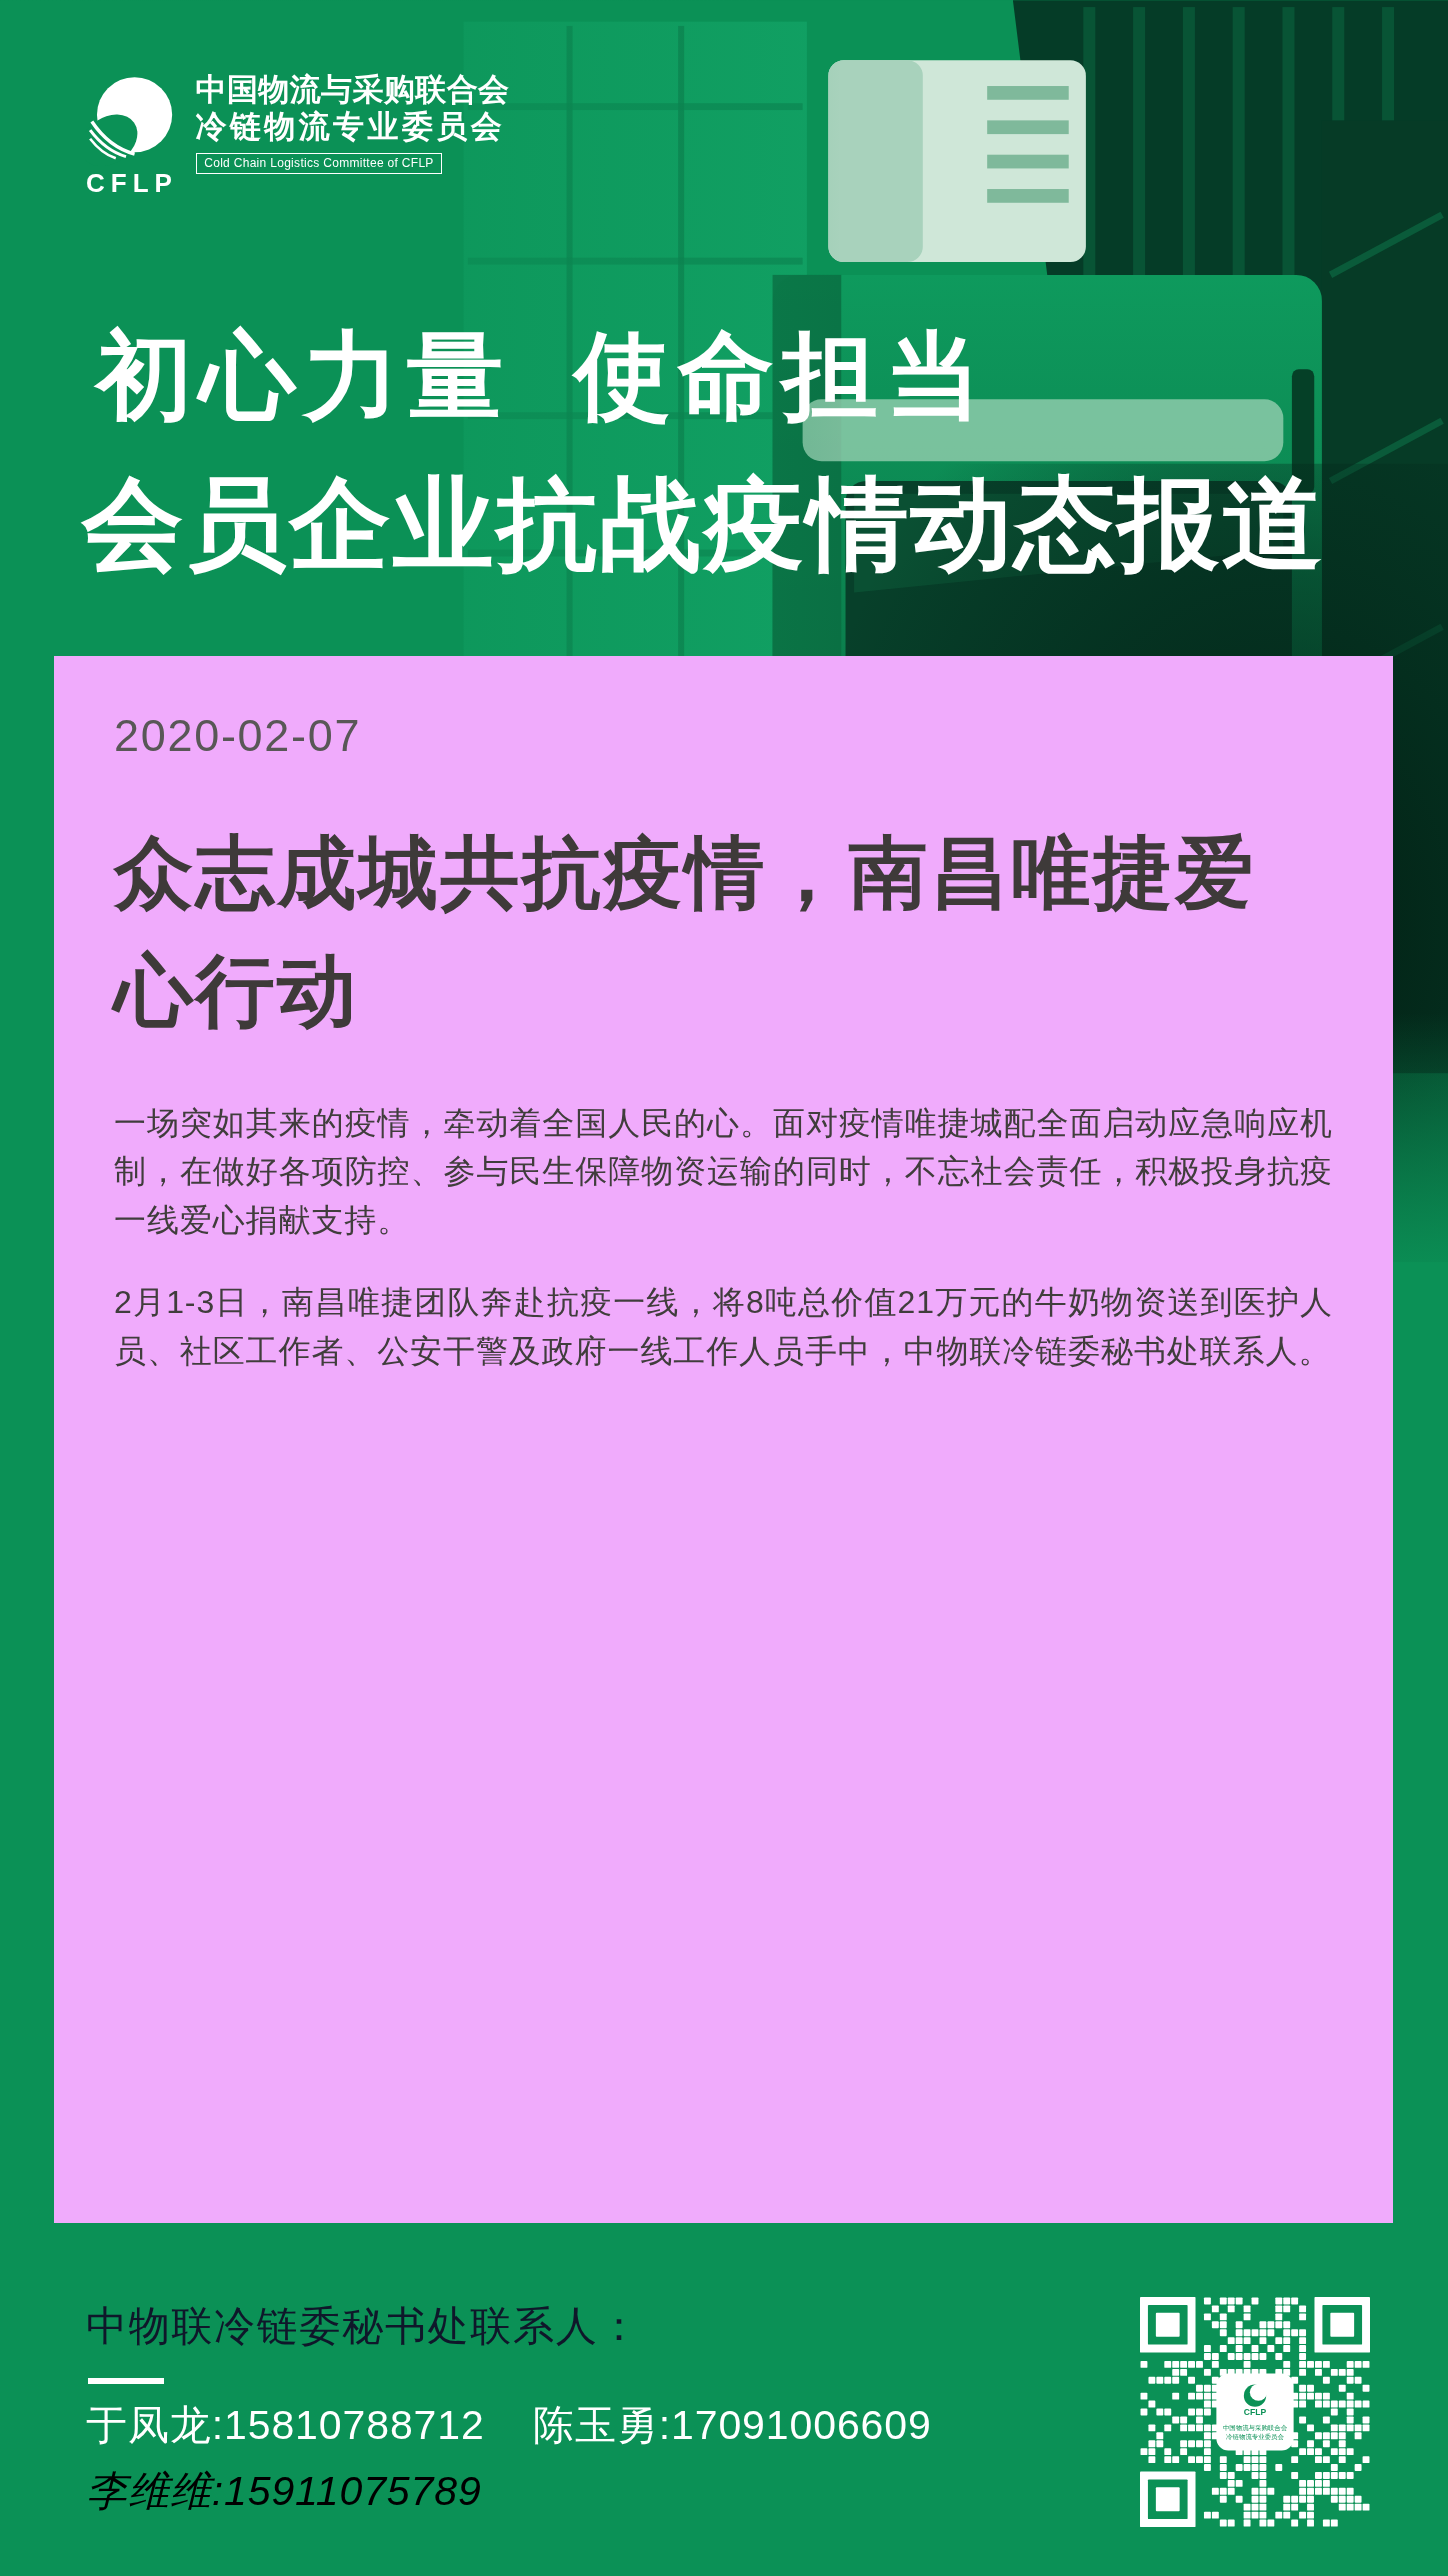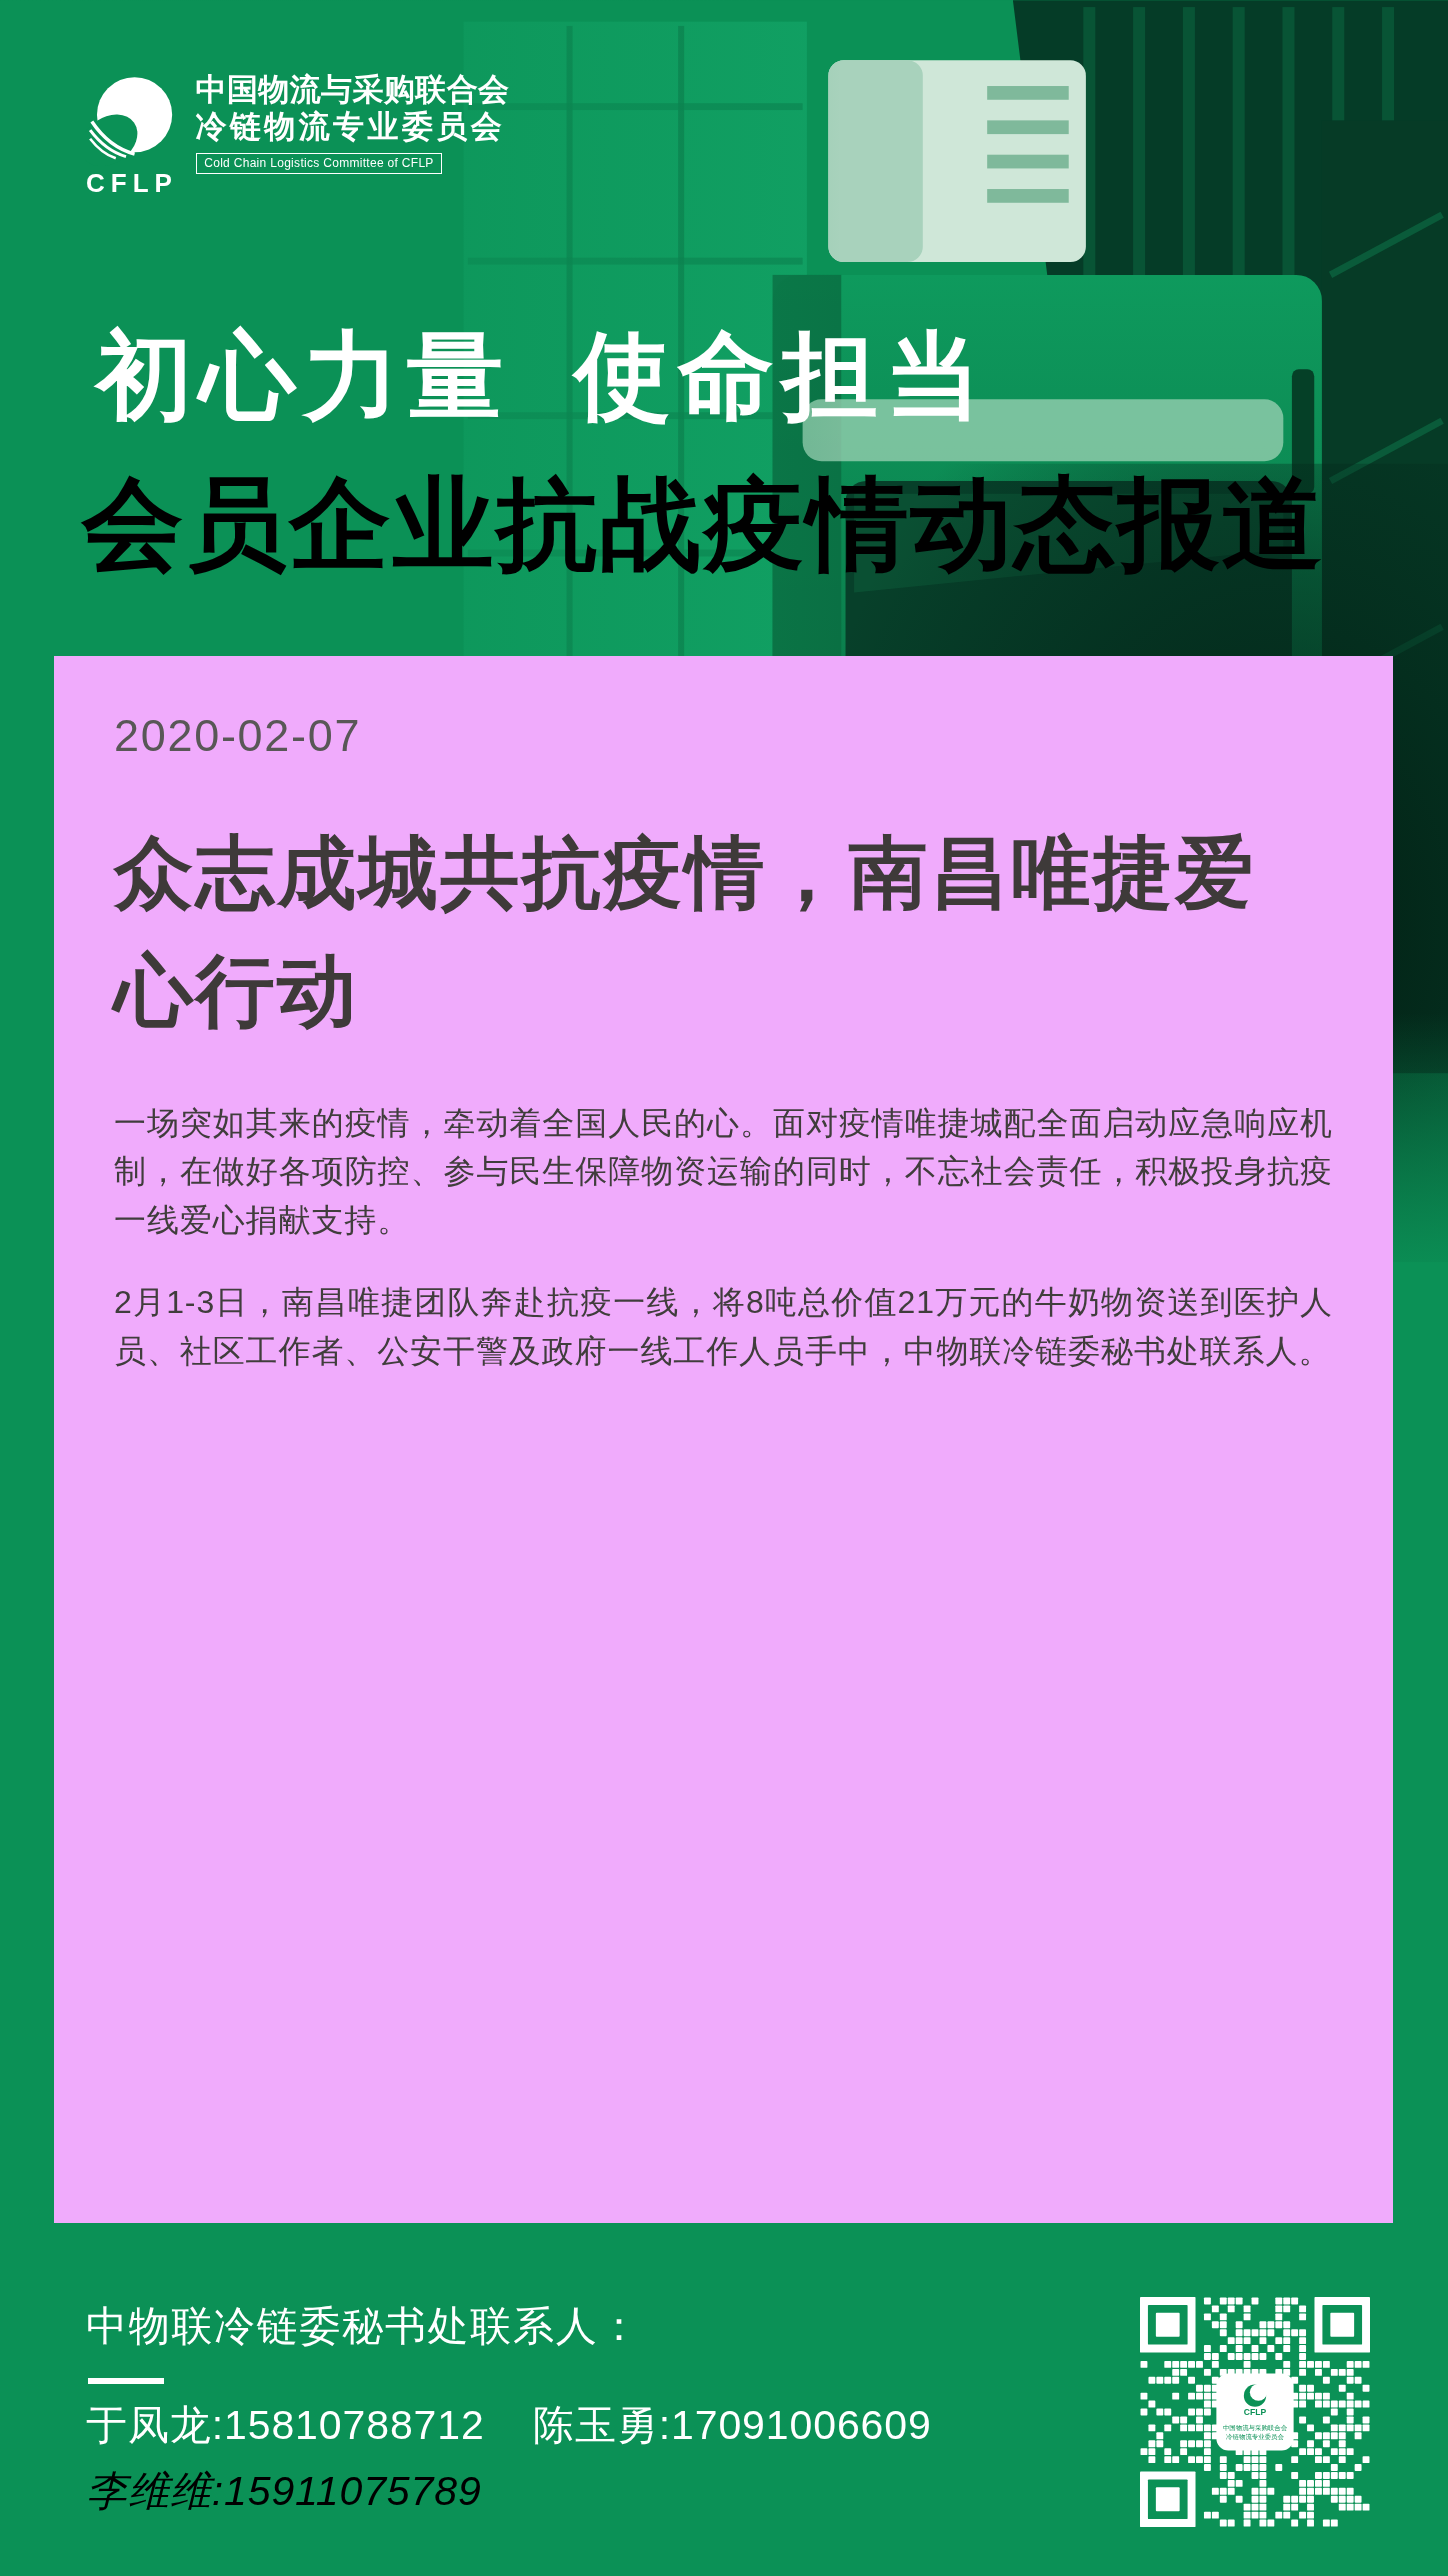--- a/index.html
+++ b/index.html
@@ -23,21 +23,21 @@
     padding:2.6px 7.7px;align-self:flex-start;letter-spacing:0.3px;white-space:nowrap;}
 
   
   .title1{
     position:absolute;left:92px;top:309px;z-index:2;margin:4px;
     color:#ffffff;font-size:96px;font-weight:900;letter-spacing:7.7px;word-spacing:29px;
     font-family:"Liberation Sans", sans-serif;white-space:nowrap;
   }
   .title2{
     position:absolute;left:82px;top:458px;z-index:2;margin:0;
-    color:#000000;font-size:101px;font-weight:900;letter-spacing:2.6px;
+    color:#ffffff;font-size:101px;font-weight:900;letter-spacing:2.6px;
     font-family:"Liberation Serif", serif;white-space:nowrap;
   }
 
   
   .card{
     position:absolute;left:54px;top:656px;z-index:3;
     width:1339px;height:1567px;box-sizing:border-box;
     background:#f0abfc;
     padding:55px 60px;
   }
@@ -47,21 +47,21 @@
     font-weight:800;letter-spacing:2.6px;
   }
   .body-text p{
     margin:0;color:#403D3C;font-size:32px;line-height:1.53;
     letter-spacing:0.9px;text-align:justify;
   }
   .body-text p.p1{margin-top:48px;}
   .body-text p.p2{margin-top:33px;}
 
   
-  .contact-label{position:absolute;left:86px;top:2299px;z-index:2;color:#ffffff;font-size:41px;font-weight:500;letter-spacing:1.7px;}
+  .contact-label{position:absolute;left:86px;top:2299px;z-index:2;color:#0f172a;font-size:41px;font-weight:500;letter-spacing:1.7px;}
   .dash{position:absolute;left:88px;top:2378px;z-index:2;width:76px;height:6px;background:#ffffff;}
   .contact-row1{position:absolute;left:86px;top:2398px;z-index:2;color:#ffffff;font-size:41px;font-weight:500;letter-spacing:0.9px;}
   .contact-row1 .c2{margin-left:36px;}
   .contact-row2{position:absolute;left:86px;top:2464px;z-index:2;color:#000000;font-size:41px;font-weight:500;letter-spacing:0.9px;font-style:italic;}
   .qr{position:absolute;left:1140px;top:2297px;z-index:2;display:block;}
 </style>
 </head>
 <body>
 
 <div class="poster">

